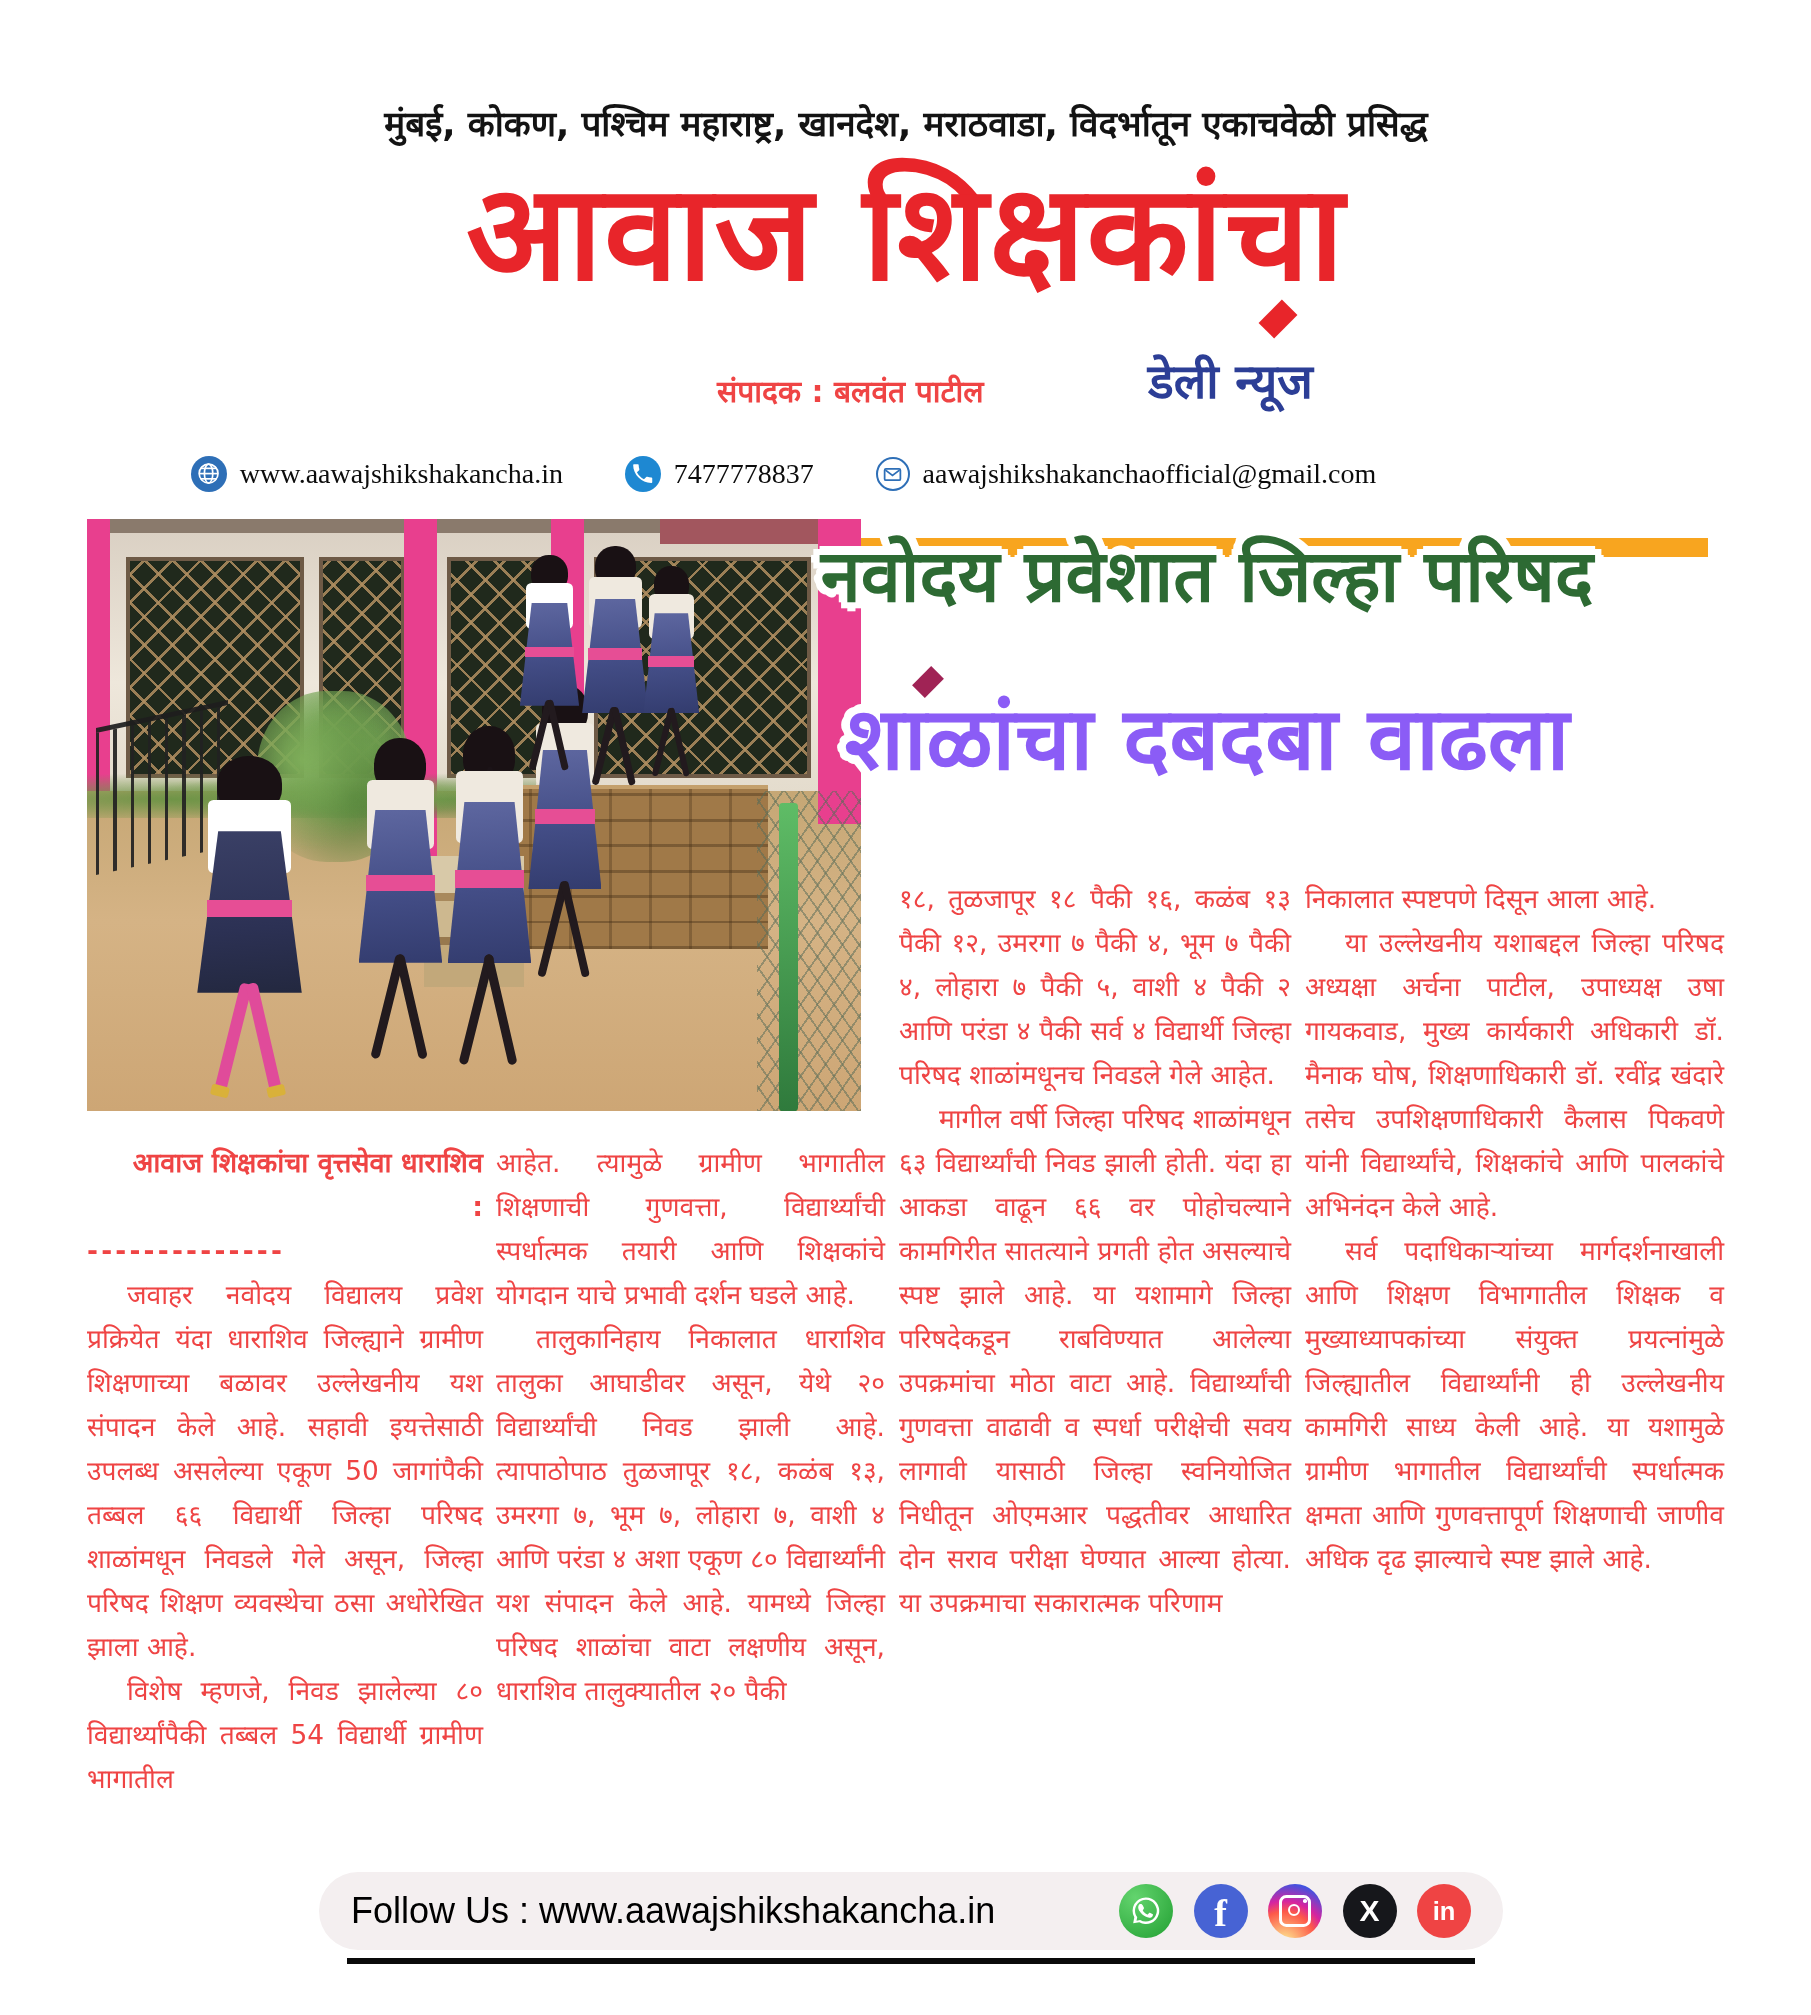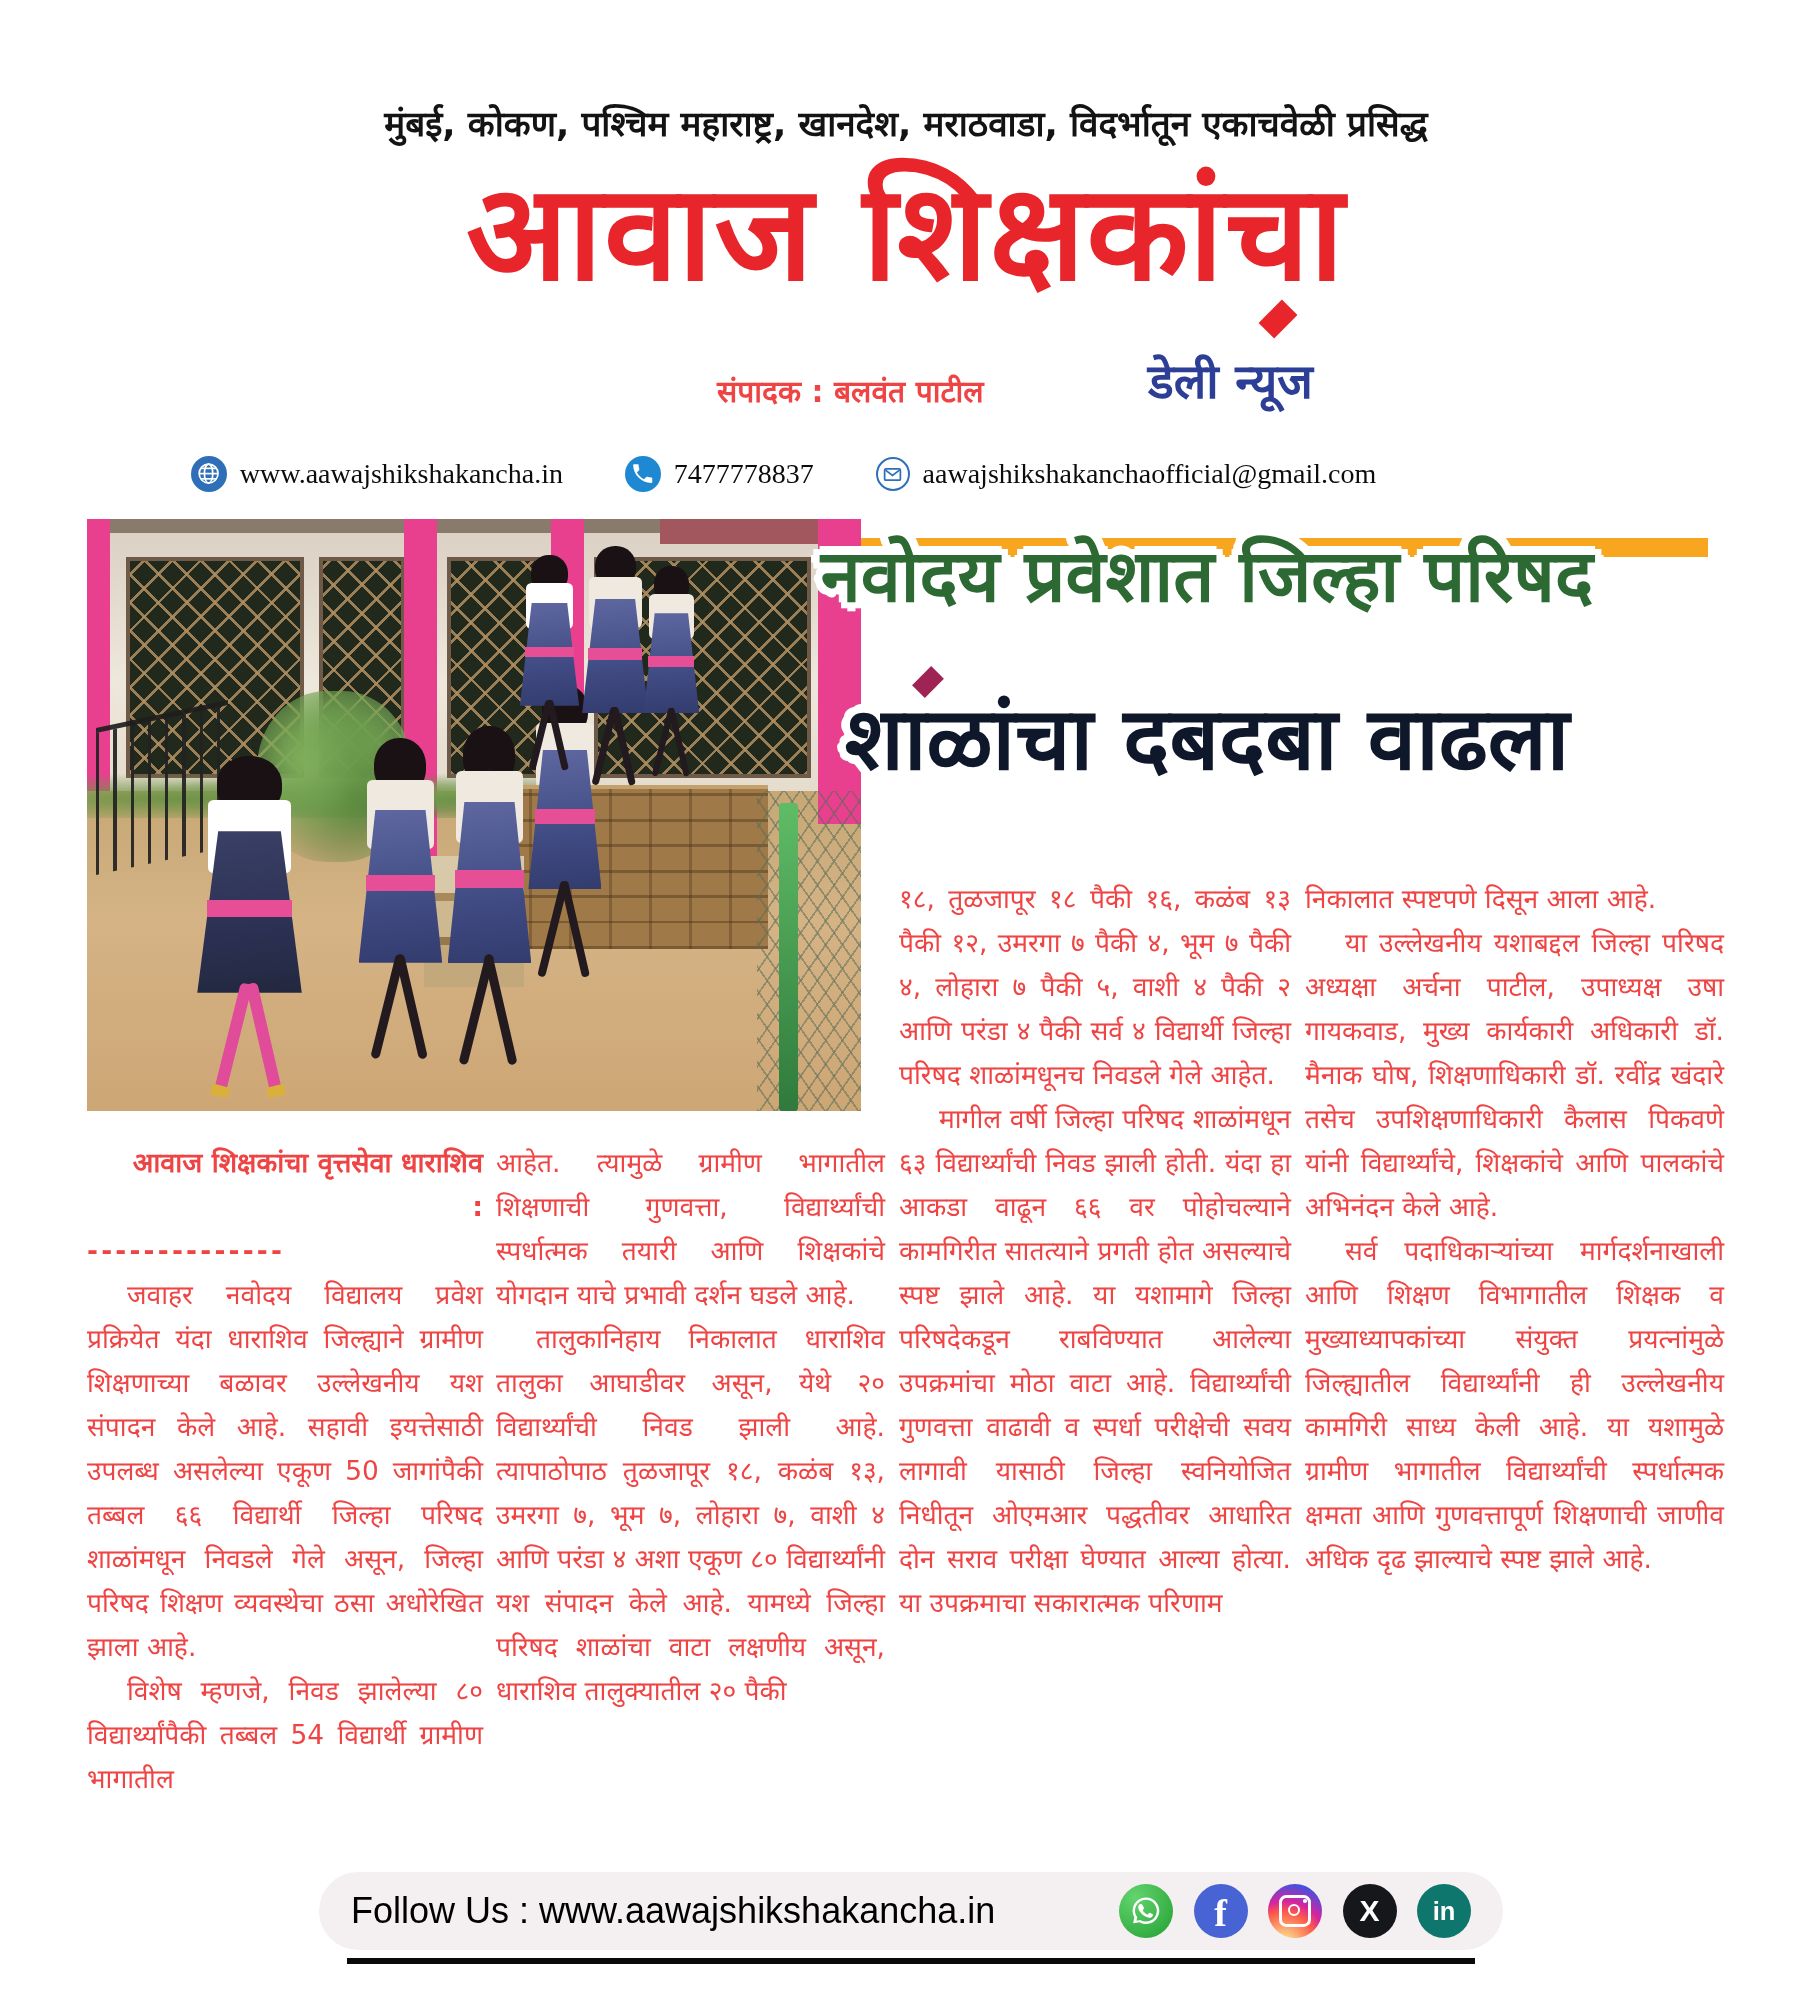--- a/index.html
+++ b/index.html
@@ -93,21 +93,21 @@
   .girl.ge{left:55.5%;top:6%;width:8.5%;height:37%;}
   .girl.ge .shirt{background:#ffffff;}
   .girl.gf{left:63.5%;top:4.5%;width:9.5%;height:41%;}
   .girl.gg{left:71.5%;top:8%;width:8%;height:36%;}
 
   
   .headline{position:absolute;left:690px;top:524px;width:1034px;text-align:center;font-weight:700;}
   .headline .line1{font-size:72px;color:#2d6a33;
       text-shadow:-6.4px -6.4px 0 #fff,6.4px -6.4px 0 #fff,-6.4px 6.4px 0 #fff,6.4px 6.4px 0 #fff,
                   -8.7px 0 0 #fff,8.7px 0 0 #fff,0 -8.7px 0 #fff,0 8.7px 0 #fff;}
-  .headline .line2{margin-top:54px;font-size:87px;color:#0f172a;
+  .headline .line2{margin-top:54px;font-size:87px;color:#8b5cf6;
       text-shadow:-6.4px -6.4px 0 #fff,6.4px -6.4px 0 #fff,-6.4px 6.4px 0 #fff,6.4px 6.4px 0 #fff,
                   -8.7px 0 0 #fff,8.7px 0 0 #fff,0 -8.7px 0 #fff,0 8.7px 0 #fff;}
   .headline-diamond{position:absolute;left:919px;top:673px;width:18px;height:18px;
       background:#a02355;transform:rotate(45deg) scaleY(1.5);}
 
   
   .col{position:absolute;font-size:26.4px;line-height:44px;text-align:justify;color:#ef4444;}
   .col p{margin:0;}
   .col p.indent{text-indent:40px;}
   .col1{left:87px;top:1141px;width:396px;}
@@ -126,21 +126,21 @@
   .sicon{width:54px;height:54px;border-radius:50%;display:flex;align-items:center;justify-content:center;
          color:#fff;font-family:"Liberation Sans",sans-serif;}
   .sicon svg{width:62%;height:62%;}
   .sicon.whatsapp{background:radial-gradient(circle at 30% 25%,#63d46e 0%,#2faa3e 80%);}
   .sicon.facebook{background:#4763d4;font-family:"Liberation Serif",serif;font-weight:700;font-size:38px;padding-top:4.6px;box-sizing:border-box;}
   .sicon.instagram{background:radial-gradient(circle at 30% 110%,#fdf497 0%,#fd5949 45%,#d6249f 60%,#285AEB 90%);}
   .insta-frame{width:25.5px;height:25.5px;border:3.2px solid #fff;border-radius:7.3px;position:relative;}
   .insta-frame::before{content:"";position:absolute;left:6px;top:6px;width:8.2px;height:8.2px;border:2.7px solid #fff;border-radius:50%;}
   .insta-frame::after{content:"";position:absolute;right:0.9px;top:0.9px;width:3.6px;height:3.6px;background:#fff;border-radius:50%;}
   .sicon.x{background:#16171b;font-weight:700;font-size:30px;}
-  .sicon.linkedin{background:#0f766e;font-weight:700;font-size:25.5px;}
+  .sicon.linkedin{background:#ef4444;font-weight:700;font-size:25.5px;}
   .footer-rule{position:absolute;left:347px;top:1958px;width:1128px;height:6px;background:#0a0a0a;}
 </style>
 </head>
 <body>
 
 <div class="page">
 
   <div class="tagline">मुंबई, कोकण, पश्चिम महाराष्ट्र, खानदेश, मराठवाडा, विदर्भातून एकाचवेळी प्रसिद्ध</div>
   <div class="masthead">आवाज शिक्षकांचा</div>
   <div class="masthead-diamond"></div>

